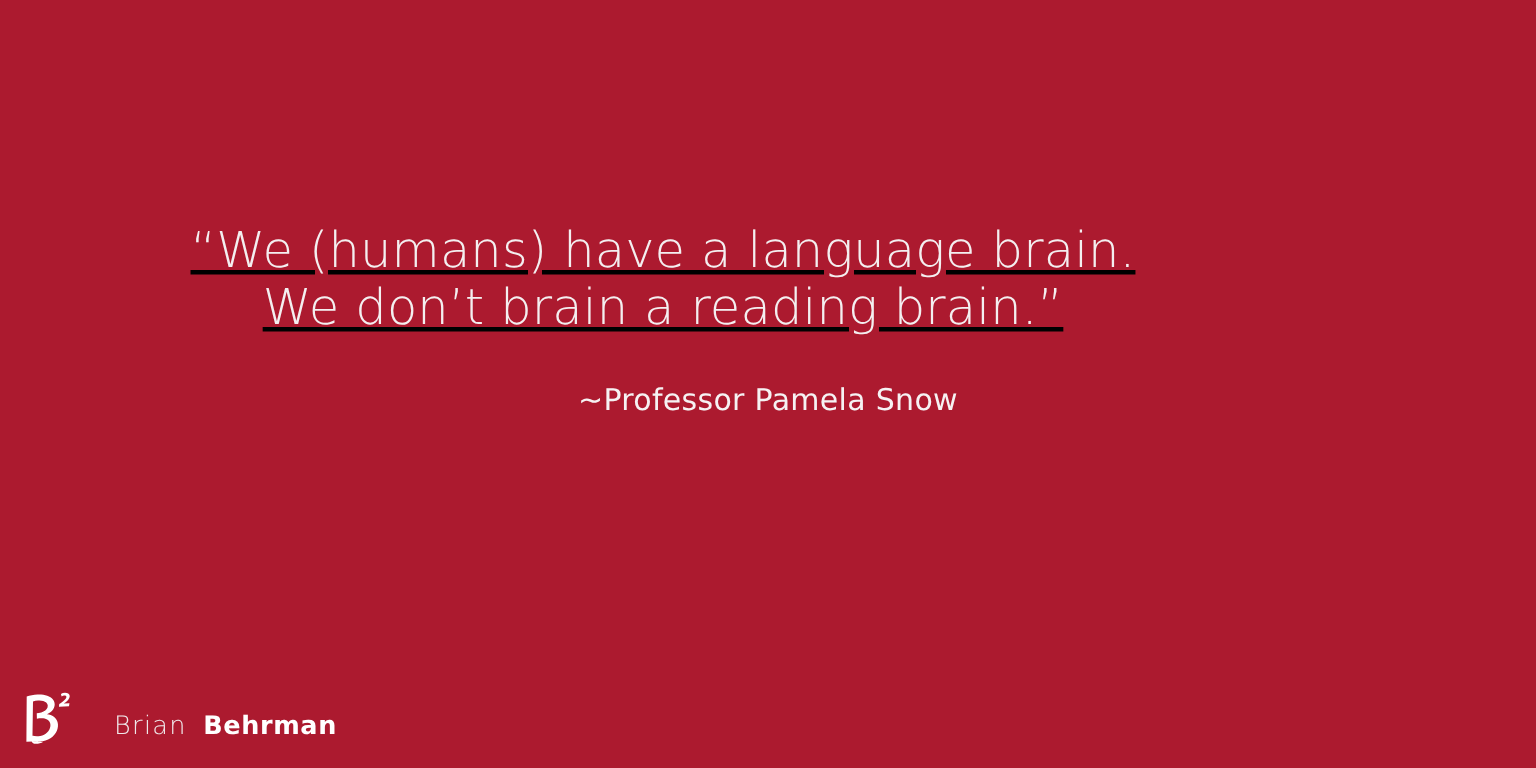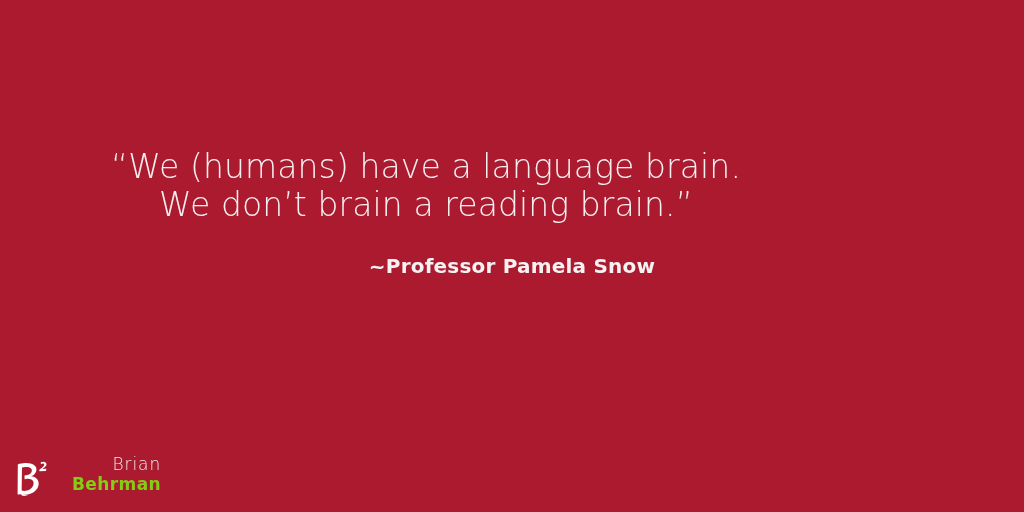--- a/index.html
+++ b/index.html
@@ -18,24 +18,25 @@
     position: relative;
     width: 1024px;
     height: 512px;
     background: #AC1A2F;
     overflow: hidden;
   }
 
   
   #quote-block {
     position: absolute;
-    left: 0;
+    left: 16px;
     top: 148px;
     width: 852px;
     text-align: center;
+    text-decoration: underline;
   }
 
   .quote-line {
     display: block;
     font-family: "DejaVu Sans", sans-serif;
     font-weight: 300;
     font-size: 33px;
     line-height: 38px;
     letter-spacing: 0.1px;
     color: #F4EFF0;
@@ -43,21 +44,21 @@
     -webkit-font-smoothing: antialiased;
   }
 
   #attribution {
     position: absolute;
     left: 0;
     top: 253px;
     width: 1024px;
     text-align: center;
     font-family: "DejaVu Sans", sans-serif;
-    font-weight: 700;
+    font-weight: 400;
     font-size: 20px;
     line-height: 26px;
     letter-spacing: 0.2px;
     color: #F6F2F3;
     white-space: pre;
   }
 
   
   #brand-lockup {
     position: absolute;
@@ -76,40 +77,39 @@
   }
 
   #brand-mark svg {
     display: block;
     width: 44px;
     height: 44px;
   }
 
   #brand-wordmark {
     display: flex;
-    align-items: flex-end;
-    margin-left: 7px;
+    align-items: center;
+    margin-left: 22px;
     margin-bottom: 7px;
-    flex-direction: column;
   }
 
   .wordmark-first {
     font-family: "DejaVu Sans", sans-serif;
     font-weight: 300;
     font-size: 17px;
     letter-spacing: 0.9px;
     color: #EFE7E9;
   }
 
   .wordmark-last {
     font-family: "DejaVu Sans", sans-serif;
     font-weight: 700;
     font-size: 17px;
     letter-spacing: 0.4px;
-    color: #84cc16;
+    color: #ffffff;
     margin-left: 11px;
   }
 </style>
 </head>
 <body>
 
 <div id="slide">
 
   <div id="quote-block">
     <span class="quote-line">“We (humans) have a language brain.</span>

